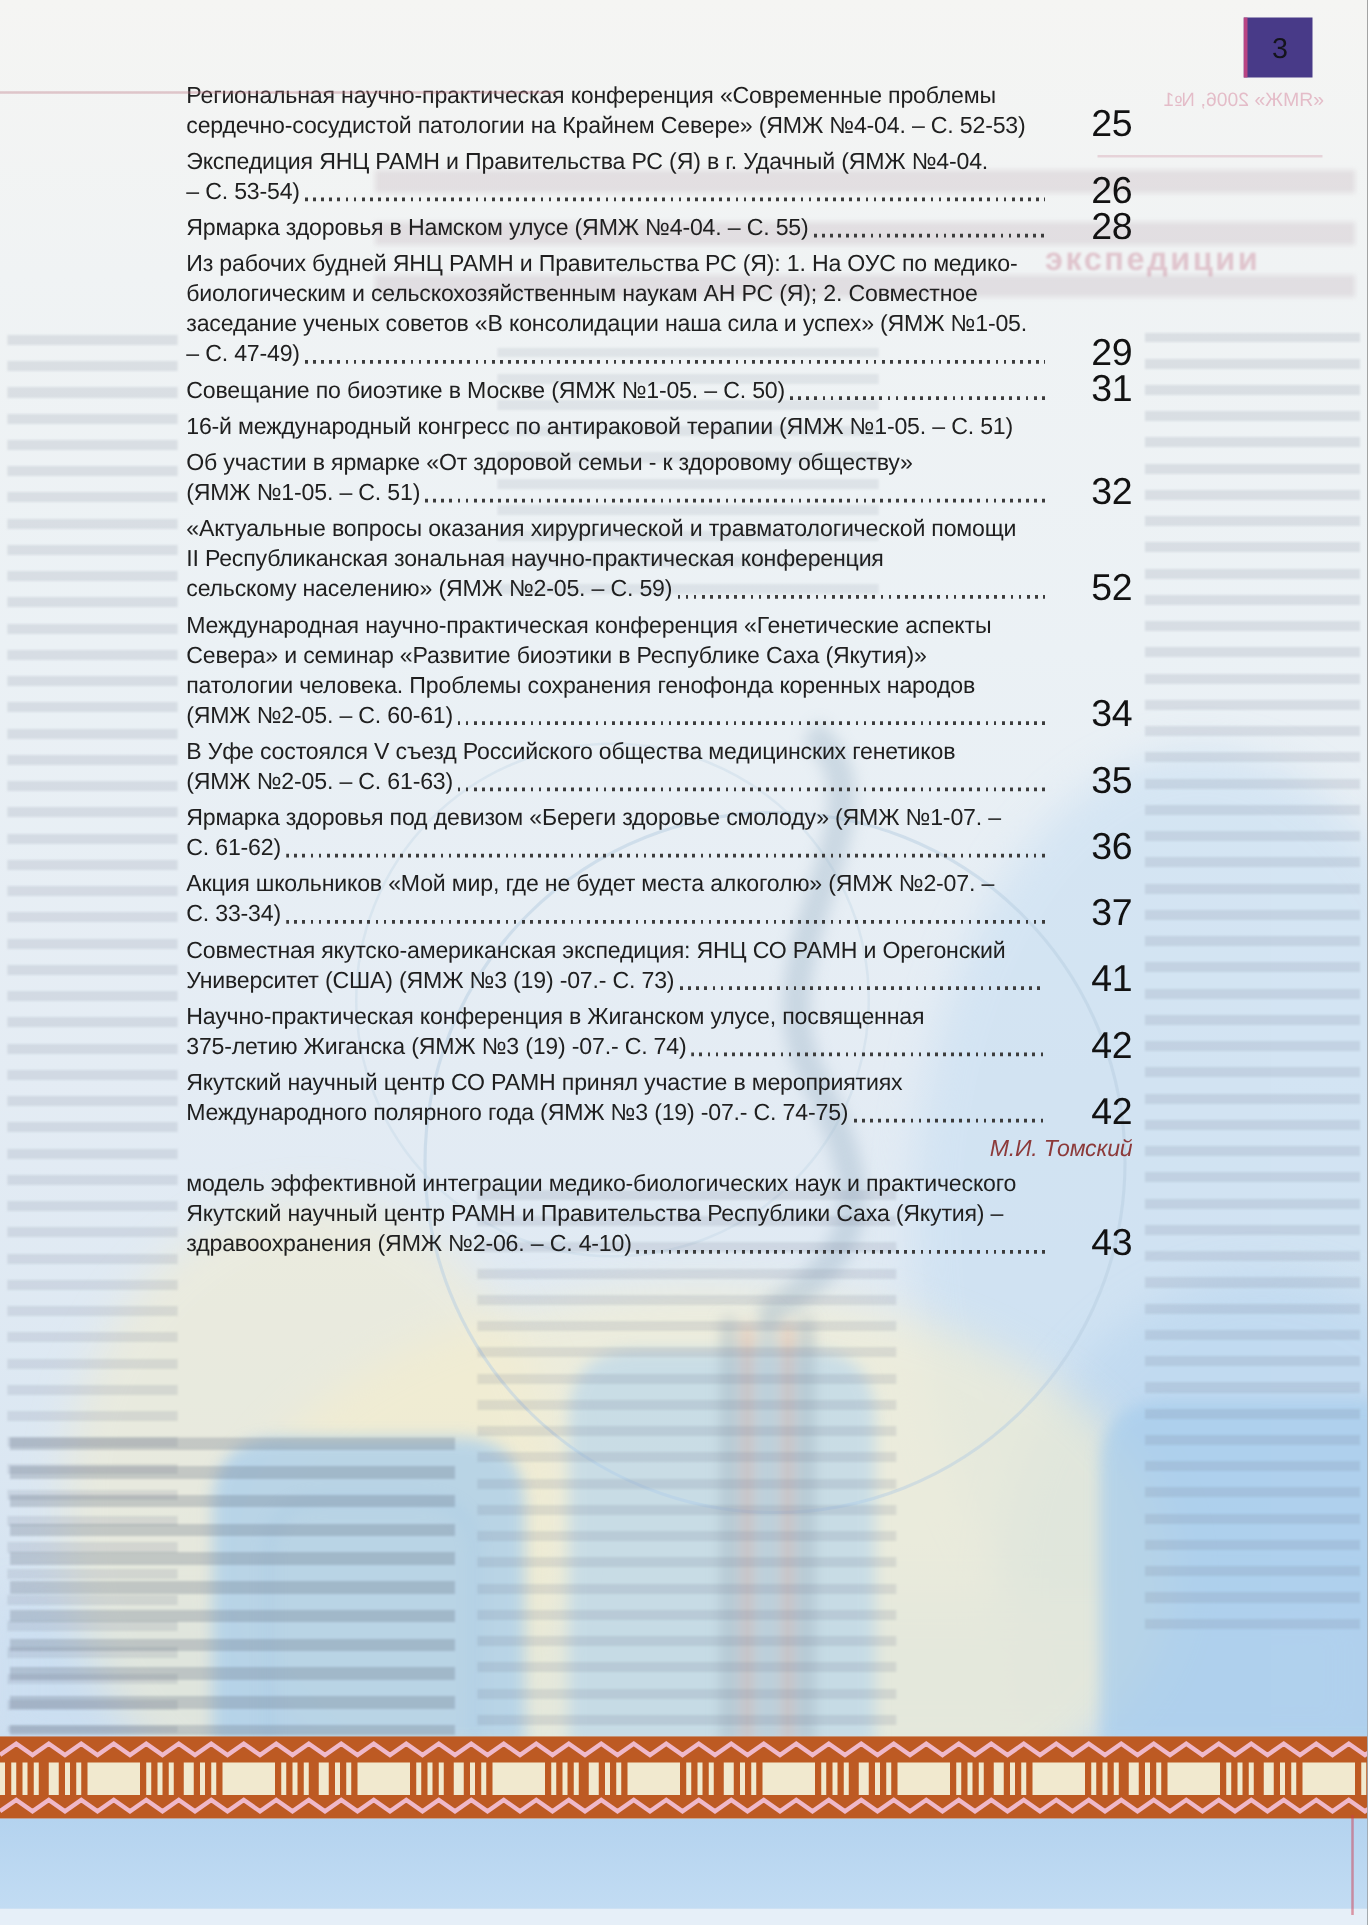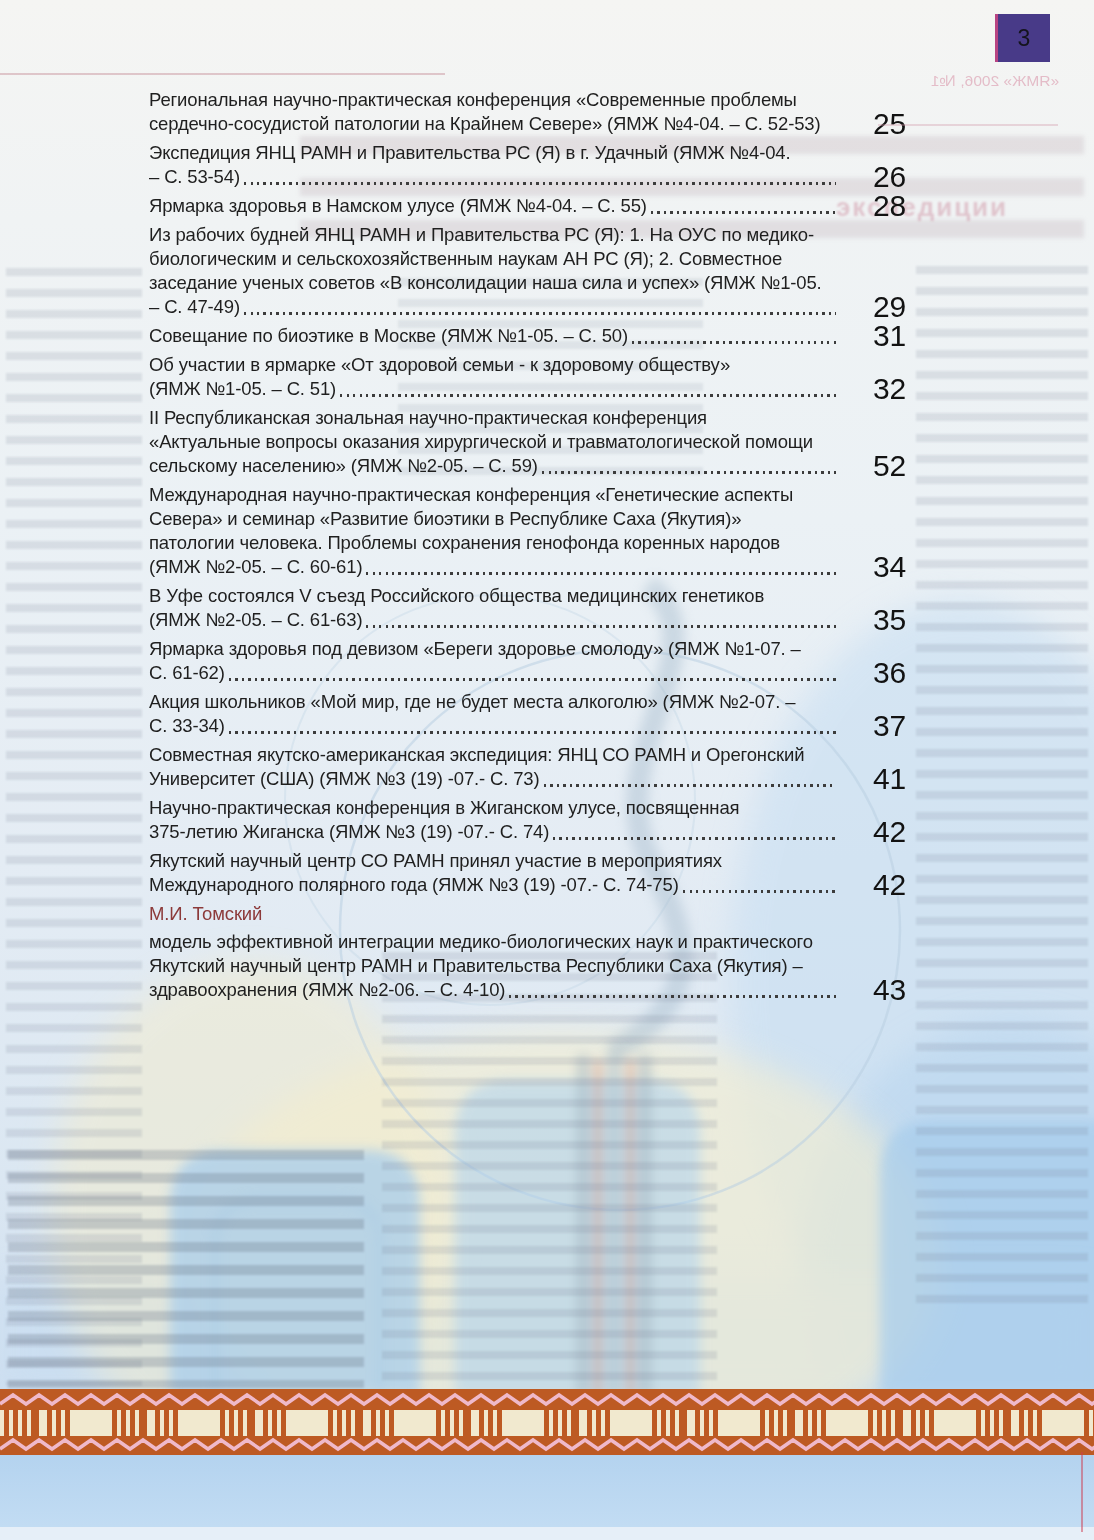--- a/index.html
+++ b/index.html
@@ -35,31 +35,31 @@
   .pinkline-right{left:878px;top:124px;width:180px;height:2px;background:rgba(210,150,165,.35);filter:blur(.5px);}
   .redline-bottom{left:1081px;top:1452px;width:1.5px;height:80px;background:rgba(205,60,80,.5);}
   
   .pagebox{
     position:absolute;left:995px;top:14px;width:52px;height:48px;z-index:6;
     background:#483a88;border-left:3px solid rgba(205,70,130,.85);
     display:flex;align-items:center;justify-content:center;
     color:#14141c;font-size:23px;}
   
   .toc{
-    position:absolute;left:149px;top:88px;width:757px;z-index:3;
+    position:absolute;left:149px;top:64px;width:757px;z-index:3;
     font-size:18.5px;line-height:24px;letter-spacing:-0.15px;color:#1f1f1f;}
   .entry{margin-bottom:5px;}
   .entry .line{white-space:nowrap;height:24px;}
   .lastline{display:flex;align-items:center;height:24px;}
   .lastline .ltext{white-space:nowrap;}
   .dots{flex:1;min-width:0;align-self:flex-end;margin:0 6px 4px 4px;height:3px;
     background:repeating-linear-gradient(90deg,#3c3c3c 0 2.2px,transparent 2.2px 6.5px);}
   .dots.hidden{visibility:hidden;}
   .pagenum{width:64px;flex:0 0 64px;text-align:right;font-size:30px;line-height:24px;color:#121212;}
-  .author-line{margin:2px 0 4px 0;color:#8c3a3a;height:24px;white-space:nowrap;}
+  .author-line{margin:2px 0 4px 0;font-style:italic;color:#8c3a3a;height:24px;white-space:nowrap;text-align:right;}
   
   .ornament{position:absolute;left:0;top:1389px;width:1094px;height:66px;z-index:4;}
   .strip-blue{position:absolute;left:0;top:1455px;width:1094px;height:72px;z-index:4;
     background:linear-gradient(180deg,#b4d3ef,#c2dcf3);}
   .strip-pale{position:absolute;left:0;top:1527px;width:1094px;height:13px;z-index:4;background:#e6eff8;}
 </style>
 </head>
 <body>
 
 <div class="page">
@@ -146,30 +146,37 @@
         </div>
       </div>
       <div class="entry">
         <div class="lastline">
           <span class="ltext">Совещание по биоэтике в Москве (ЯМЖ №1-05. – С. 50)</span>
           <span class="dots"></span>
           <span class="pagenum">31</span>
         </div>
       </div>
       <div class="entry">
+        <div class="lastline">
+          <span class="ltext">16-й международный конгресс по антираковой терапии (ЯМЖ №1-05. – С. 51)</span>
+          <span class="dots hidden"></span>
+          <span class="pagenum"></span>
+        </div>
+      </div>
+      <div class="entry">
         <div class="line">Об участии в ярмарке «От здоровой семьи - к здоровому обществу»</div>
         <div class="lastline">
           <span class="ltext">(ЯМЖ №1-05. – С. 51)</span>
           <span class="dots"></span>
           <span class="pagenum">32</span>
         </div>
       </div>
       <div class="entry">
+        <div class="line">«Актуальные вопросы оказания хирургической и травматологической помощи</div>
         <div class="line">II Республиканская зональная научно-практическая конференция</div>
-        <div class="line">«Актуальные вопросы оказания хирургической и травматологической помощи</div>
         <div class="lastline">
           <span class="ltext">сельскому населению» (ЯМЖ №2-05. – С. 59)</span>
           <span class="dots"></span>
           <span class="pagenum">52</span>
         </div>
       </div>
       <div class="entry">
         <div class="line">Международная научно-практическая конференция «Генетические аспекты</div>
         <div class="line">Севера» и семинар «Развитие биоэтики в Республике Саха (Якутия)»</div>
         <div class="line">патологии человека. Проблемы сохранения генофонда коренных народов</div>

